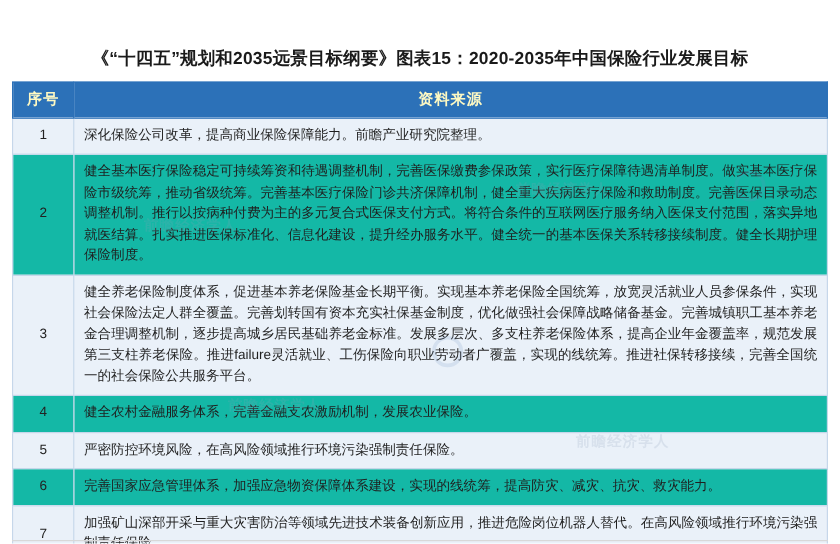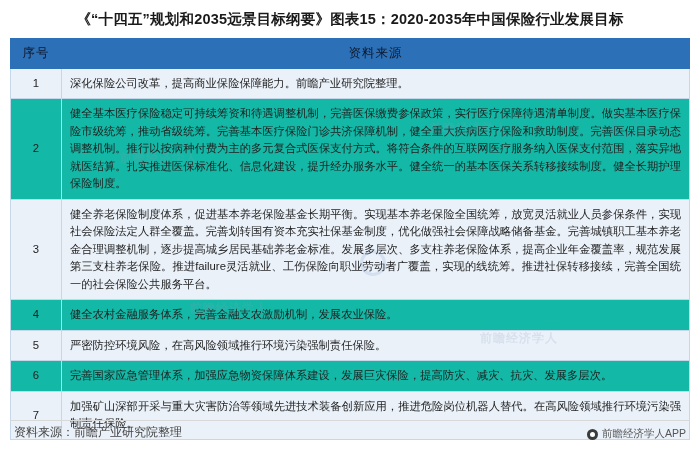--- a/index.html
+++ b/index.html
@@ -23,32 +23,33 @@
     padding: 0 10px;
   }
   .title {
     font-size: 14.5px;
     font-weight: bold;
     color: #1a1a1a;
     text-align: center;
     padding: 10px 4px 9px 4px;
     line-height: 1.3;
     letter-spacing: 0.2px;
+    margin-top: 30px;
   }
   table.main {
     width: 680px;
     border-collapse: collapse;
     table-layout: fixed;
     margin: 0 auto;
     font-size: 11.5px;
   }
   table.main th {
     background: #2c71b8;
-    color: #0f172a;
-    font-weight: normal;
+    color: #fef9c3;
+    font-weight: bold;
     font-size: 12.5px;
     text-align: center;
     padding: 6px 2px;
     border: 1px solid #2c71b8;
     letter-spacing: 1px;
   }
   table.main td {
     border: 1px solid #c6d7ea;
     padding: 6px 8px;
     vertical-align: middle;
@@ -164,21 +165,21 @@
       <tr class="even">
         <td class="num">4</td>
         <td>健全农村金融服务体系，完善金融支农激励机制，发展农业保险。</td>
       </tr>
       <tr class="odd">
         <td class="num">5</td>
         <td>严密防控环境风险，在高风险领域推行环境污染强制责任保险。</td>
       </tr>
       <tr class="even">
         <td class="num">6</td>
-        <td>完善国家应急管理体系，加强应急物资保障体系建设，发展巨灾保险，提高防灾、减灾、抗灾、发展多层次。</td>
+        <td>完善国家应急管理体系，加强应急物资保障体系建设，实现的线统筹，提高防灾、减灾、抗灾、救灾能力。</td>
       </tr>
       <tr class="odd">
         <td class="num">7</td>
         <td>加强矿山深部开采与重大灾害防治等领域先进技术装备创新应用，推进危险岗位机器人替代。在高风险领域推行环境污染强制责任保险。</td>
       </tr>
     </tbody>
   </table>
 
   <div class="wm" style="left:120px; top:150px;">前瞻经济学人</div>
   <div class="wm" style="left:430px; top:120px;">前瞻经济学人</div>

